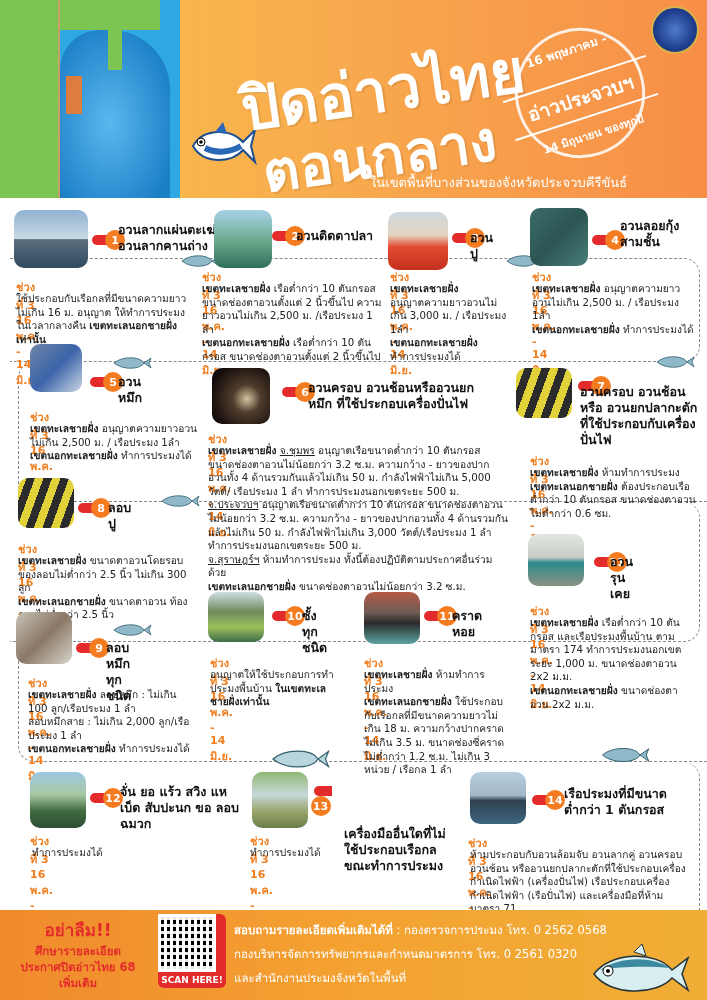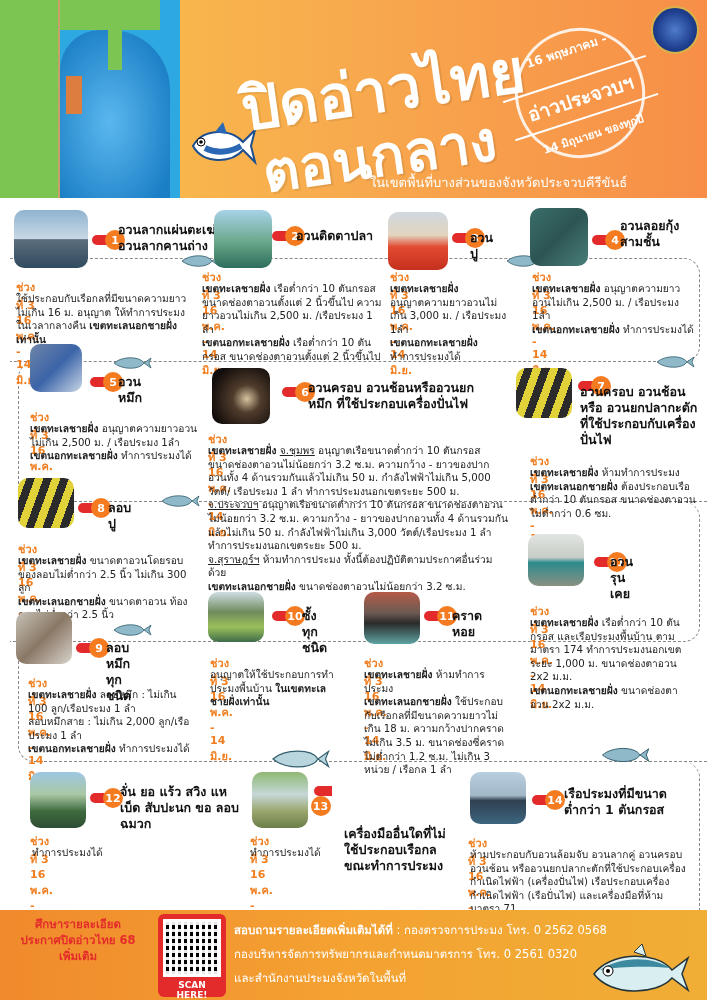--- a/index.html
+++ b/index.html
@@ -33,21 +33,21 @@
   .card .body { position: absolute; font-size: 10.2px; line-height: 13.6px; color: #222; }
   .card .body b { font-weight: bold; }
   .card .body u { text-decoration: underline; }
   .card .body .red { color: #e42b5a; }
 
   .fish { position: absolute; width: 40px; height: 14px; }
   .footer { position: absolute; left: 0; top: 910px; width: 707px; height: 90px; background: linear-gradient(90deg, #f08a2c 0%, #f4a232 50%, #f0ae36 100%); }
   .footer .remind { position: absolute; left: 8px; top: 6px; width: 140px; text-align: center; color: #e42b2b; font-weight: bold; }
   .footer .remind .t1 { font-size: 17px; color: #e42b2b; }
   .footer .remind .t2 { font-size: 11.5px; line-height: 16px; color: #e42b2b; }
-  .footer .qr { position: absolute; left: 158px; top: 4px; width: 68px; height: 83px; background: #e42b2b; border-radius: 6px; padding: 5px; }
+  .footer .qr { position: absolute; left: 158px; top: 4px; width: 68px; height: 74px; background: #e42b2b; border-radius: 6px; }
   .footer .qr .code { width: 58px; height: 58px; background:
       repeating-linear-gradient(90deg, #000 0 3px, #fff 3px 6px),
       #fff; background-blend-mode: normal; position: relative; border: 3px solid #fff; }
   .footer .qr .code::before { content: ""; position: absolute; inset: 0; background: repeating-linear-gradient(0deg, rgba(255,255,255,.9) 0 3px, transparent 3px 7px); }
   .footer .qr .scan { color: #fff; font-size: 9px; font-weight: bold; text-align: center; margin-top: 3px; }
   .footer .info { position: absolute; left: 234px; top: 8px; font-size: 11.5px; line-height: 24px; color: #fff; }
   .footer .info b { font-weight: bold; }
   .footer .bigfish { position: absolute; left: 590px; top: 34px; width: 100px; height: 56px; }
 </style>
 </head>
@@ -270,20 +270,21 @@
       <div class="pill"></div>
       <div class="num">14</div>
     </div>
   <div class="name" style="left:96px; top:14px; width:110px;">เรือประมงที่มีขนาดต่ำกว่า 1 ตันกรอส</div>
   <div class="period" style="left:0; top:62px;">ช่วงที่ 3  16 พ.ค. - 14 มิ.ย.</div>
   <div class="body" style="left:2px; top:76px; width:220px;">ห้ามประกอบกับอวนล้อมจับ อวนลากคู่ อวนครอบ อวนช้อน หรืออวนยกปลากะตักที่ใช้ประกอบเครื่องกำเนิดไฟฟ้า (เครื่องปั่นไฟ) เรือประกอบเครื่องกำเนิดไฟฟ้า (เรือปั่นไฟ) และเครื่องมือที่ห้ามมาตรา 71</div>
 </div>
 
 <div class="footer">
   <div class="remind">
+    <div class="t1">อย่าลืม!!</div>
     <div class="t2">ศึกษารายละเอียด</div>
     <div class="t2">ประกาศปิดอ่าวไทย 68</div>
     <div class="t2">เพิ่มเติม</div>
   </div>
   <div class="qr">
     <div class="code"></div>
     <div class="scan">SCAN HERE!</div>
   </div>
   <div class="info">
     <div><b>สอบถามรายละเอียดเพิ่มเติมได้ที่</b><span> : กองตรวจการประมง  โทร. 0 2562 0568</span></div>

